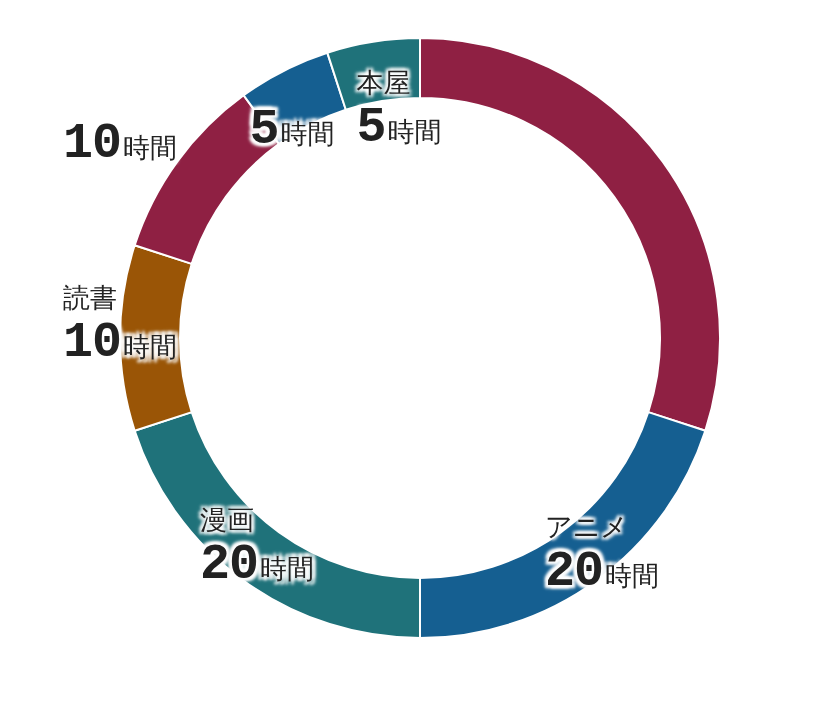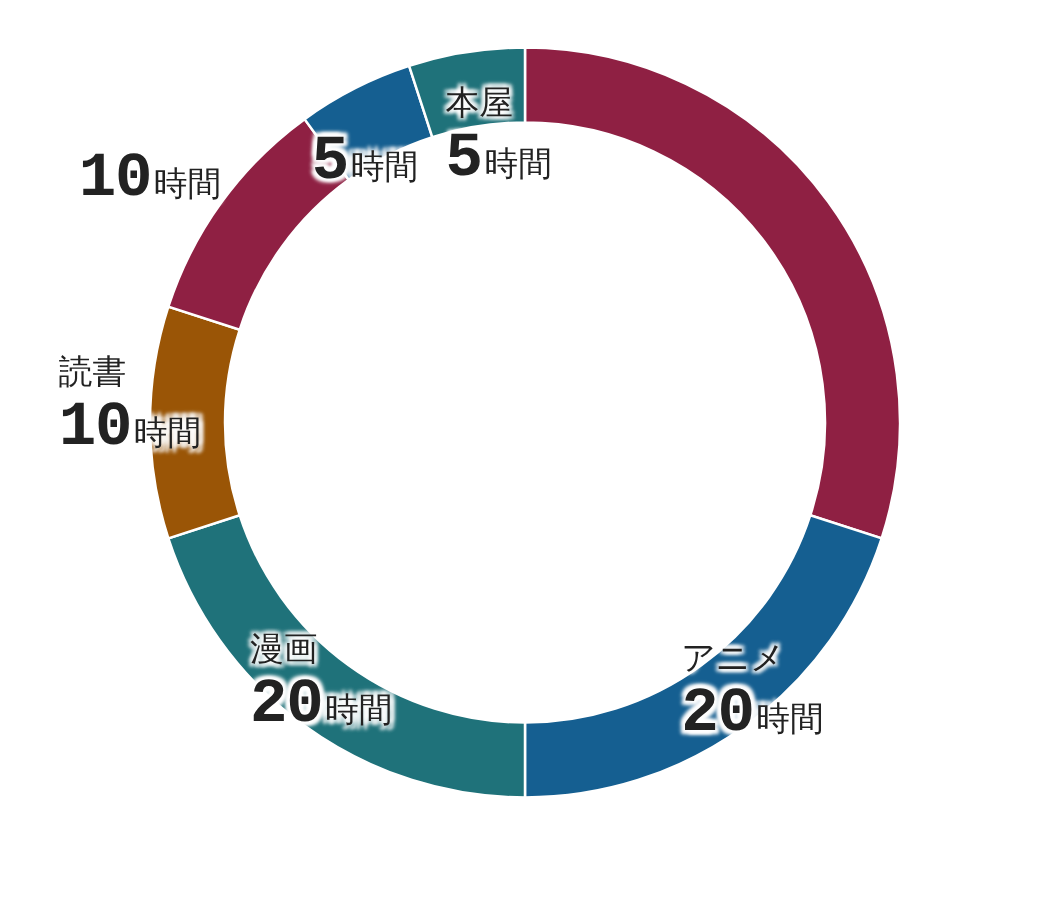--- a/index.html
+++ b/index.html
@@ -31,21 +31,21 @@
     <div class="lbl" style="top: 168px; left: 660px; transform: translateX(-50%);">
     </div>
     <div class="lbl" style="top: 512px; left: 602px; transform: translateX(-50%);">
       <span class="name">アニメ</span>
       <span class="val"><span class="num">20</span><span class="unit">時間</span></span>
     </div>
     <div class="lbl" style="top: 505px; left: 257px; transform: translateX(-50%);">
       <span class="name">漫画</span>
       <span class="val"><span class="num">20</span><span class="unit">時間</span></span>
     </div>
-    <div class="lbl" style="top: 283px; left: 104px; transform: translateX(-50%);">
+    <div class="lbl" style="top: 283px; left: 120px; transform: translateX(-50%);">
       <span class="name">読書</span>
       <span class="val"><span class="num">10</span><span class="unit">時間</span></span>
     </div>
     <div class="lbl" style="top: 118px; left: 120px; transform: translateX(-50%);">
       <span class="val"><span class="num">10</span><span class="unit">時間</span></span>
     </div>
     <div class="lbl" style="top: 104px; left: 292px; transform: translateX(-50%);">
       <span class="val"><span class="num">5</span><span class="unit">時間</span></span>
     </div>
     <div class="lbl" style="top: 68px; left: 399px; transform: translateX(-50%);">

